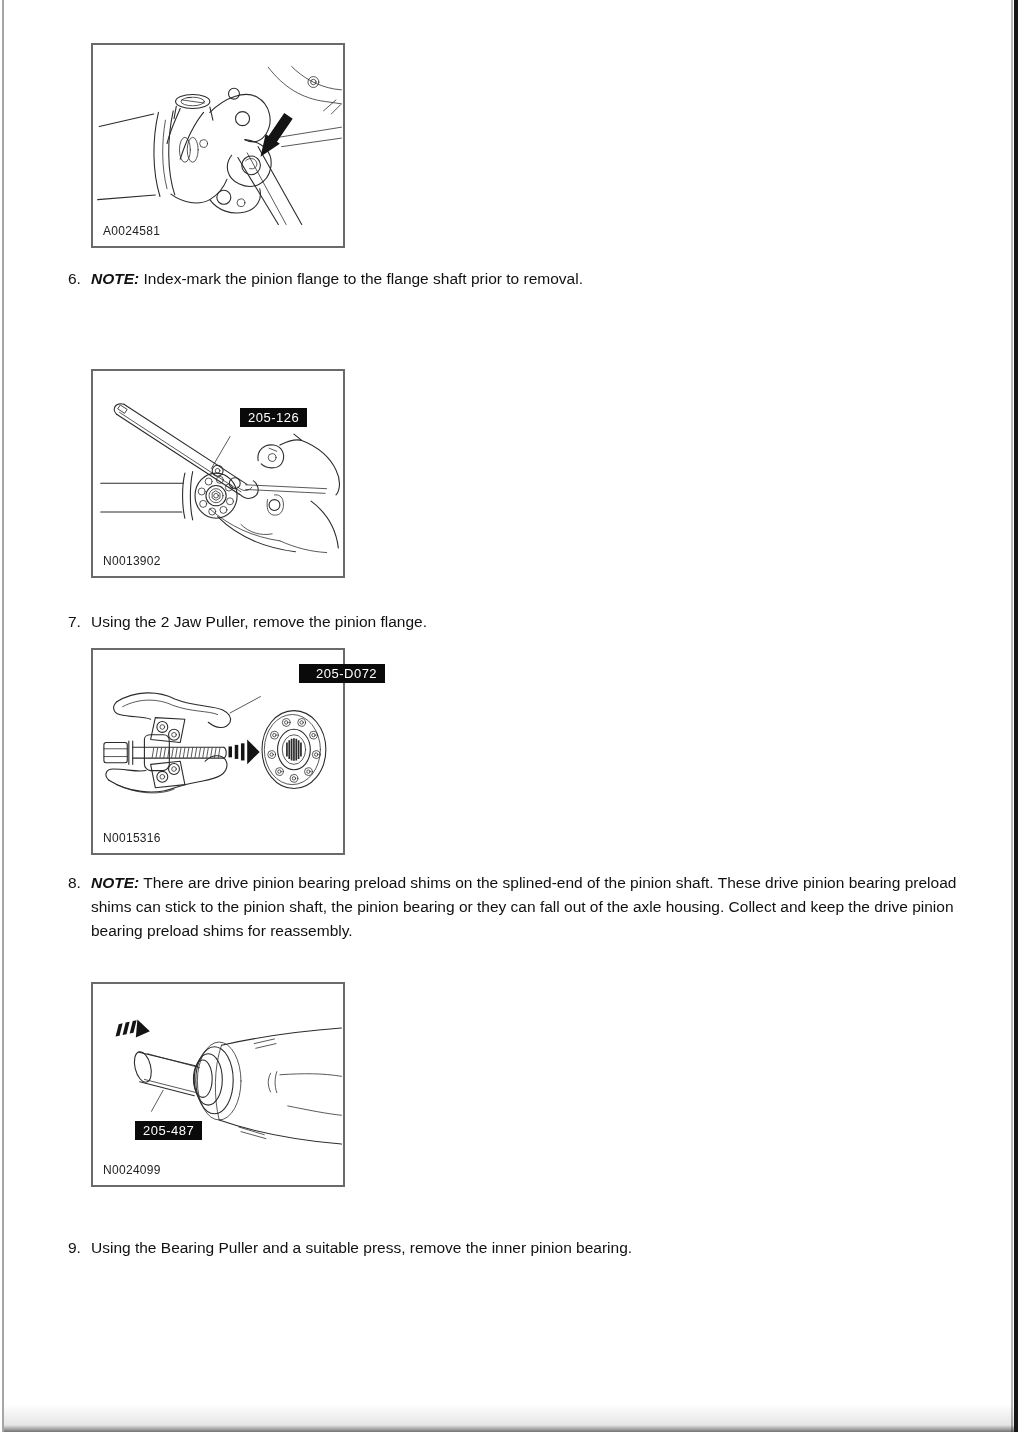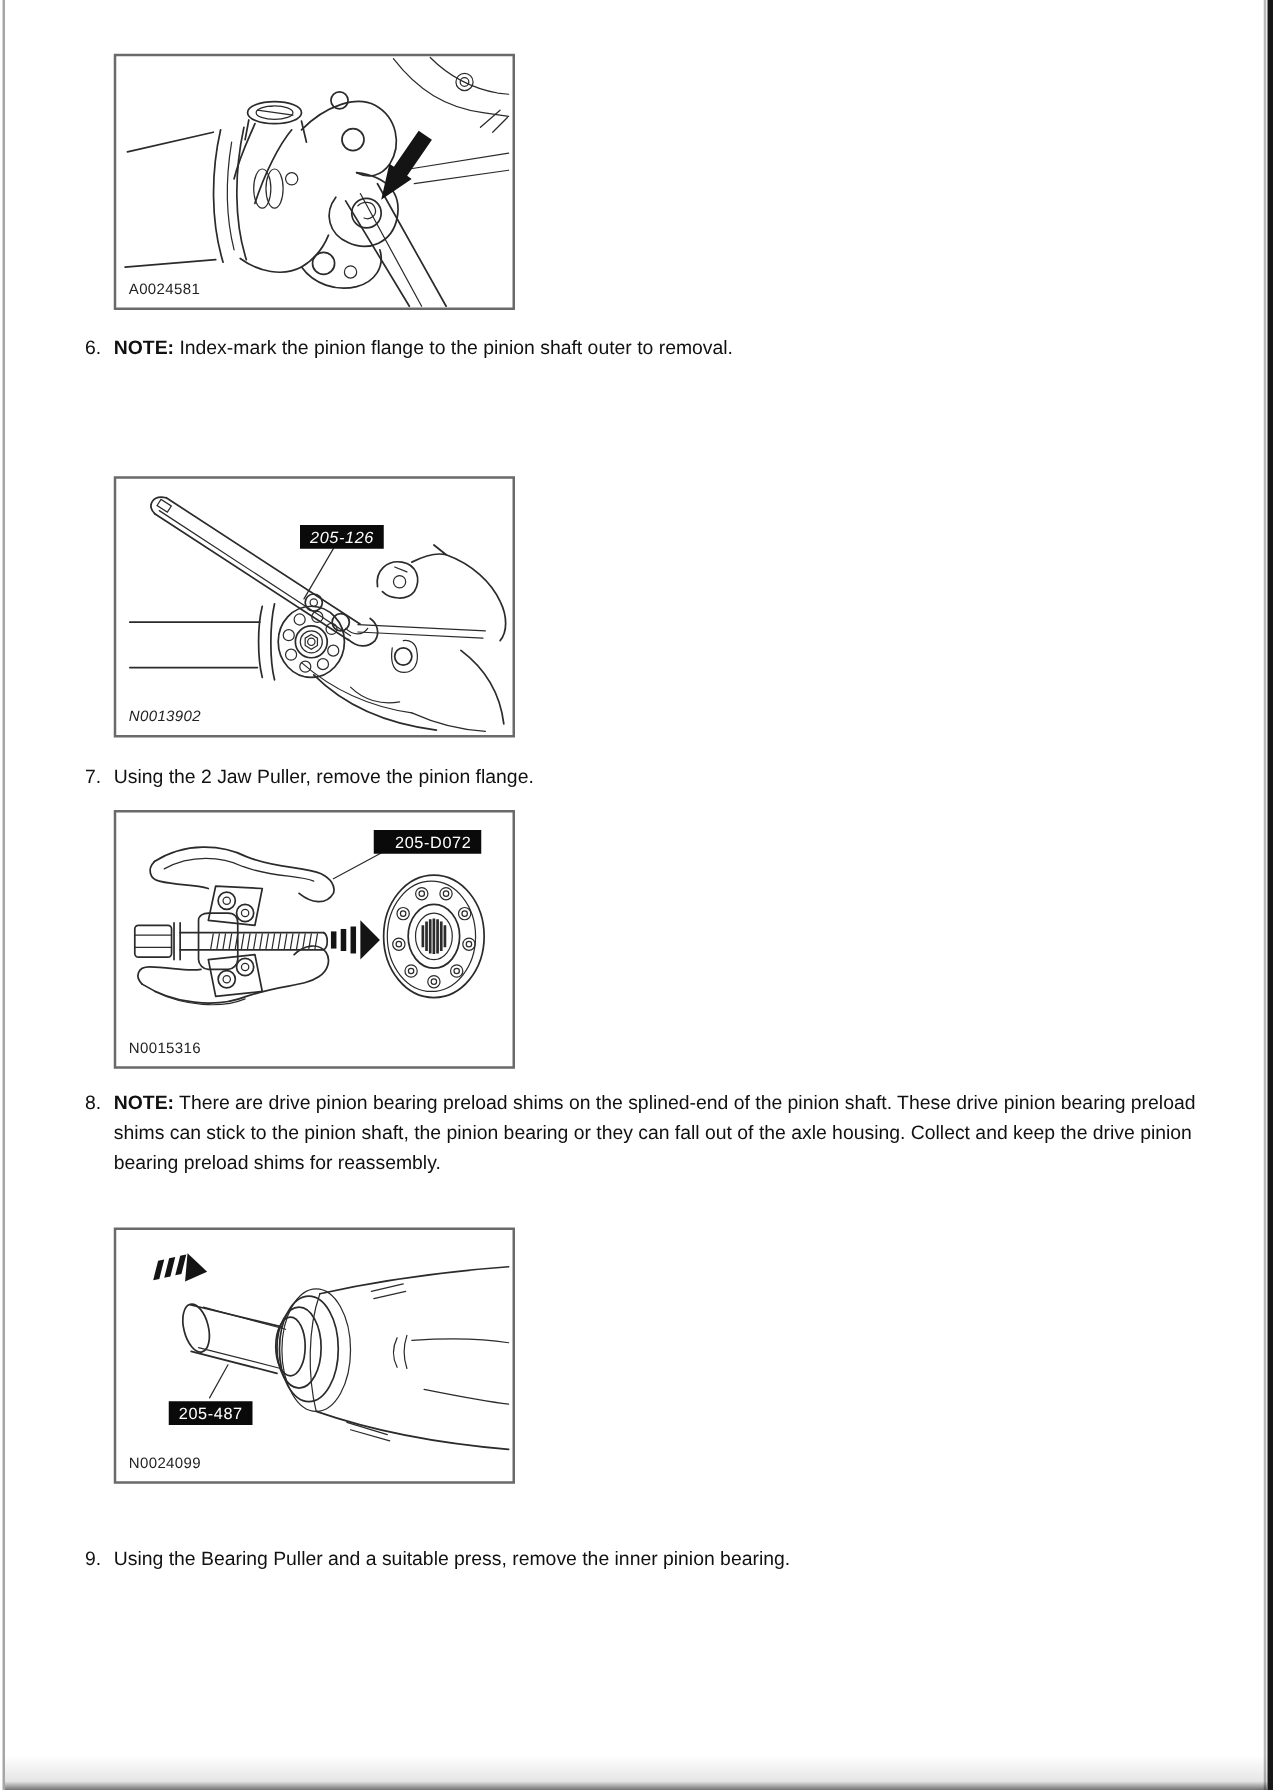--- a/index.html
+++ b/index.html
@@ -12,41 +12,41 @@
     overflow:hidden;
   }
   
   .left-edge{position:absolute;left:2px;top:0;width:2px;height:100%;background:#a6a6a6;}
   .right-gray{position:absolute;left:1011px;top:0;width:2px;height:100%;background:#b9b9b9;}
   .right-black{position:absolute;left:1014px;top:0;width:4px;height:100%;background:#161616;}
   .bottom-shadow{position:absolute;left:4px;bottom:0;width:1010px;height:28px;
     background:linear-gradient(to bottom, rgba(0,0,0,0) 0%, rgba(0,0,0,0.10) 75%, rgba(0,0,0,0.55) 100%);}
   
   .fig{
-    position:absolute;left:91px;width:321px;
+    position:absolute;left:91px;width:254px;
     border:2px solid #6a6a6a;background:#fff;box-sizing:border-box;
   }
   .fig svg{position:absolute;left:0;top:0;width:100%;height:100%;}
   .fig .code{
     position:absolute;left:10px;bottom:8px;
     font-size:12px;color:#222;letter-spacing:0.3px;
   }
   .tool-badge{
     position:absolute;
     background:#0a0a0a;color:#fff;
     font-size:13px;line-height:19px;height:19px;
     padding:0 8px;letter-spacing:0.5px;
     white-space:nowrap;
   }
   
   .step{position:absolute;left:68px;font-size:15.5px;line-height:24px;}
   .step .num{position:absolute;left:0;top:0;}
   .step .txt{margin-left:23px;width:872px;}
   .para{position:absolute;left:91px;width:872px;font-size:15.5px;line-height:24px;}
-  .b{font-weight:bold;}
+  .b{font-weight:bold;font-style:italic;}
   .art{stroke:#2b2b2b;stroke-width:1.4;fill:none;stroke-linecap:round;stroke-linejoin:round;}
   .art-thin{stroke:#2b2b2b;stroke-width:1;fill:none;stroke-linecap:round;}
   .art-bold{stroke:#2b2b2b;stroke-width:2.2;fill:none;}
   .solid{fill:#141414;stroke:none;}
 </style>
 </head>
 <body>
 
 <div class="page">
 
@@ -95,24 +95,24 @@
       <path class="art" d="M212,104 L268,204"></path>
       <path class="art-thin" d="M198,112 L248,204"></path>
 
       <polygon class="solid" points="215,117 221.7,87.7 225.4,90.2 245.6,60.8 256.4,68.2 236.2,97.6 239.9,100.1"></polygon>
     </svg>
     <div class="code">A0024581</div>
   </div>
 
   <div class="step" style="top:267px;">
     <span class="num">6.</span>
-    <div class="txt"><span class="b">NOTE:</span> <span>Index-mark the pinion flange to the pinion shaft outer to removal.</span></div>
-  </div>
-
-  <div class="fig" style="top:381px;height:209px;font-style:italic;">
+    <div class="txt"><span class="b">NOTE:</span> <span>Index-mark the pinion flange to the flange shaft prior to removal.</span></div>
+  </div>
+
+  <div class="fig" style="top:369px;height:209px;">
     <svg viewBox="0 0 321 209">
 
       <path class="art" d="M10,117 L116,117 M10,154 L114,154"></path>
       <path class="art" d="M118,104 C114,120 114,146 118,162"></path>
       <path class="art" d="M128,102 C124,120 124,148 128,164"></path>
 
       <ellipse class="art" cx="158" cy="133" rx="27" ry="29"></ellipse>
       <circle class="art-thin" cx="175.9" cy="140.2" r="4.5"></circle>
       <circle class="art-thin" cx="167.5" cy="151.2" r="4.5"></circle>
       <circle class="art-thin" cx="153.1" cy="153.3" r="4.5"></circle>

